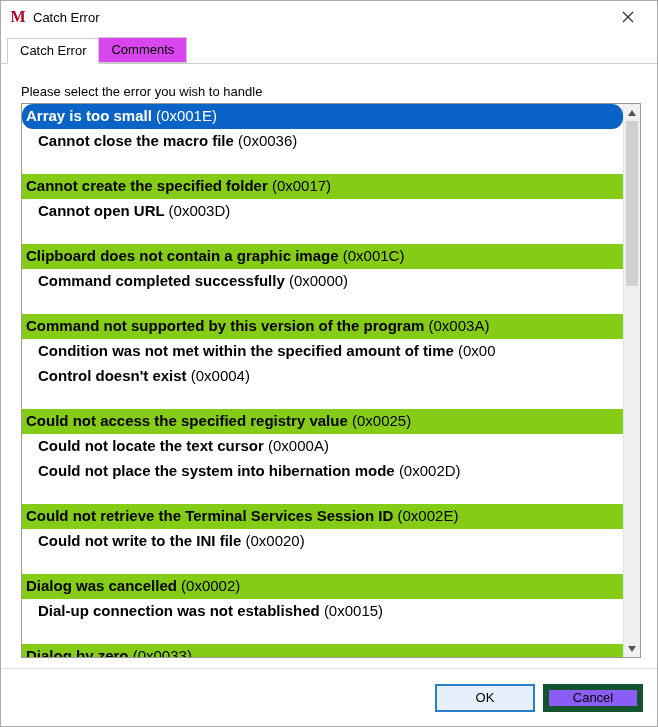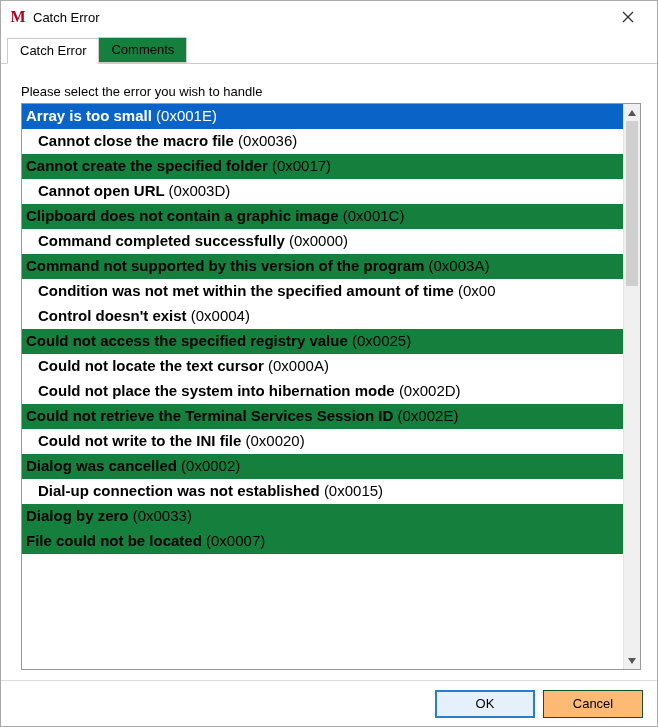--- a/index.html
+++ b/index.html
@@ -48,21 +48,21 @@
     display: flex;
     padding: 4px 6px 0 6px;
     border-bottom: 1px solid #ccc;
     flex-shrink: 0;
     background: #fff;
   }
   .tab {
     padding: 4px 12px 5px 12px;
     font-size: 13px;
     border: 1px solid #ccc;
-    background: #15803d;
+    background: #d946ef;
     margin-right: -1px;
     position: relative;
     cursor: pointer;
   }
   .tab.active {
     background: #fff;
     border-bottom: 1px solid #fff;
     top: 1px;
     z-index: 2;
   }
@@ -95,22 +95,22 @@
     padding: 1px 4px 2px 4px;
     white-space: nowrap;
     overflow: hidden;
     text-overflow: clip;
     line-height: 22px;
     cursor: default;
   }
   .listrow .name { font-weight: bold; }
   .listrow .code { font-weight: normal; }
   .listrow.even { background: #ffffff; margin-left: 12px; }
-  .listrow.odd  { background: #15803d; }
-  .listrow.selected { background: #0a64c8; color: #fff; }
+  .listrow.odd  { background: #84cc16; margin-top: 20px; }
+  .listrow.selected { background: #0a64c8; color: #fff; border-radius: 11px; }
   .scrollbar {
     width: 17px;
     background: #f0f0f0;
     border-left: 1px solid #e4e4e4;
     position: relative;
     display: flex;
     flex-direction: column;
   }
   .scroll-arrow {
     height: 17px;
@@ -120,34 +120,34 @@
   }
   .scroll-track { flex: 1; position: relative; }
   .scroll-thumb {
     position: absolute;
     top: 0; left: 2px; right: 2px;
     height: 165px;
     background: #cfcfcf;
     border-radius: 0;
   }
   .footer {
-    height: 46px;
+    height: 58px;
     border-top: 1px solid #ddd;
     display: flex;
     justify-content: flex-end;
     align-items: center;
     padding-right: 14px;
     gap: 8px;
     flex-shrink: 0;
   }
   .btn {
     width: 100px;
     height: 28px;
-    border: 1px solid #14532d;
-    background: #fdba74;
+    border: 6px solid #14532d;
+    background: #8b5cf6;
     font-size: 13px;
     display: flex; align-items: center; justify-content: center;
     cursor: pointer;
   }
   .btn.primary {
     border: 2px solid #2a7ecb;
     background: #e6f0fa;
   }
 </style>
 </head>

